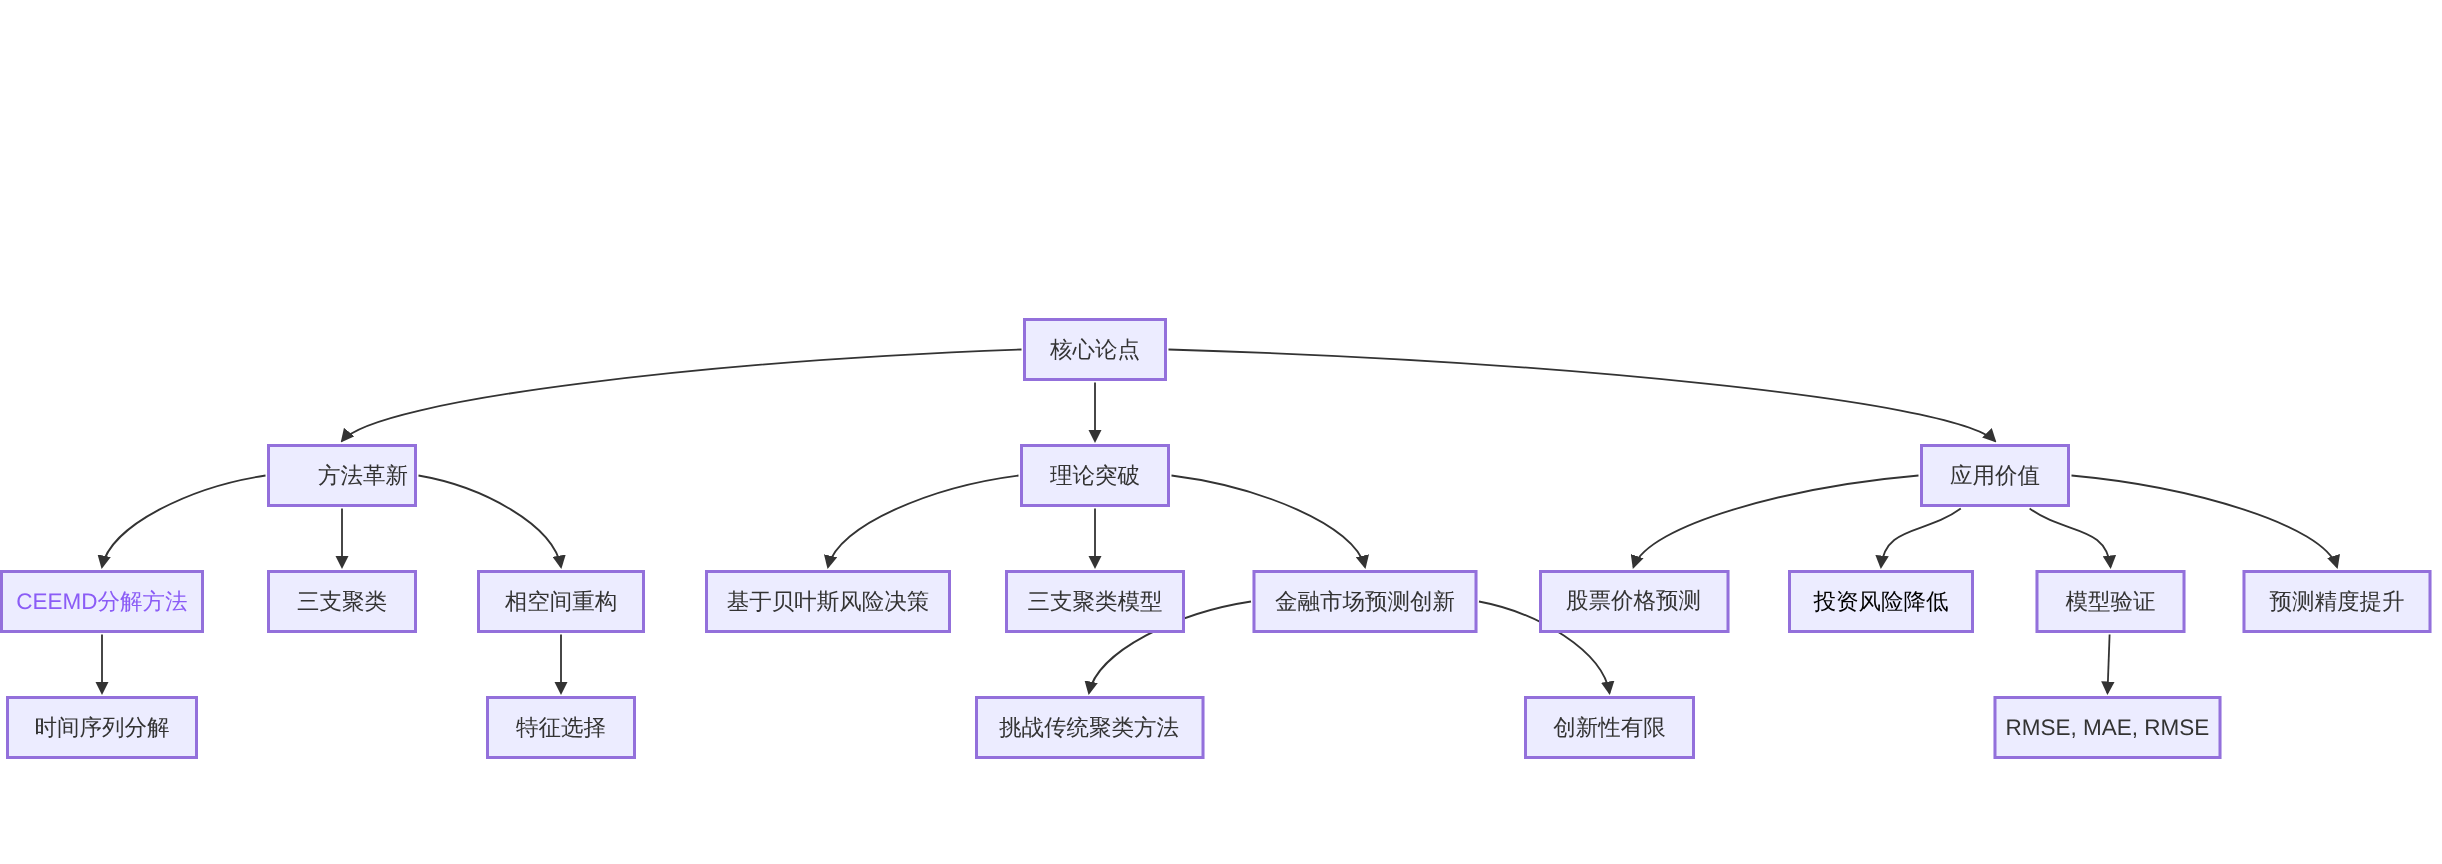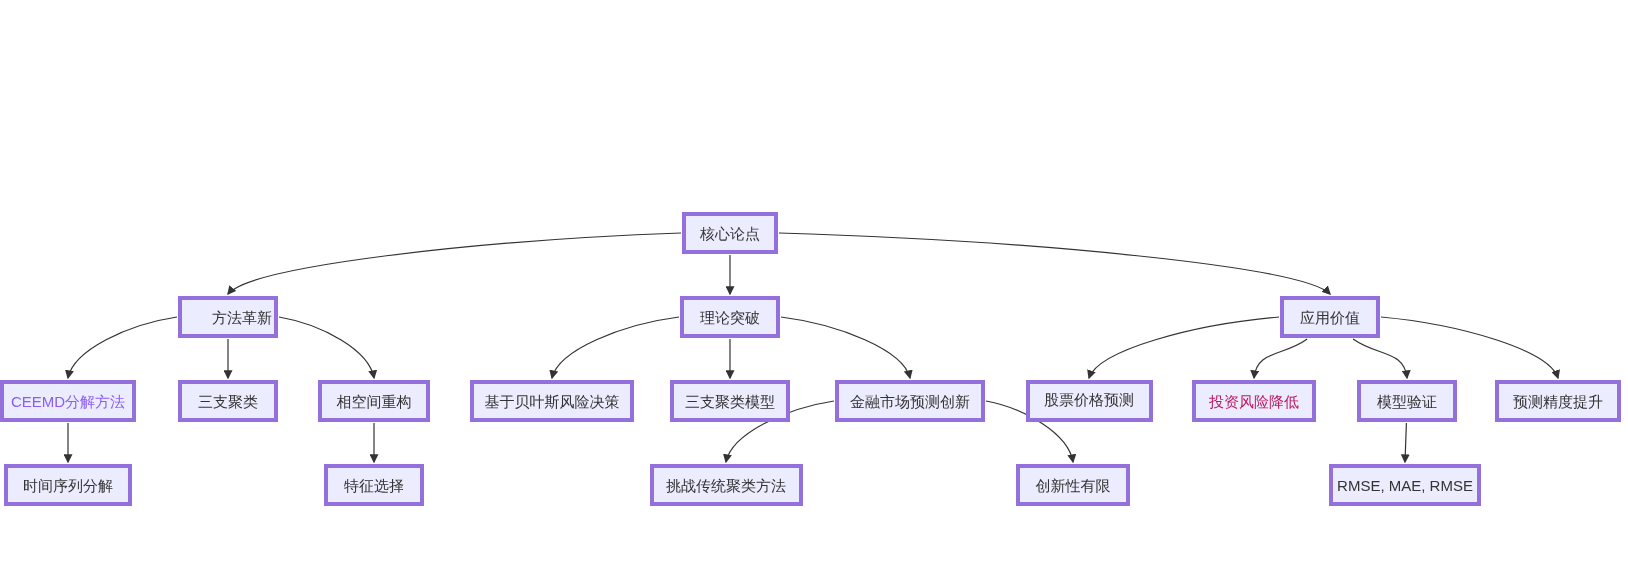--- a/index.html
+++ b/index.html
@@ -18,21 +18,21 @@
     height: 576px;
     pointer-events: none;
   }
   .node {
     position: absolute;
     display: flex;
     align-items: center;
     justify-content: center;
     box-sizing: border-box;
     background: #ECECFF;
-    border: 4px solid #4c1d95;
+    border: 2px solid #4c1d95;
     color: #333333;
     font-size: 15px;
     line-height: 1;
     white-space: nowrap;
     text-align: center;
   }
 </style>
 </head>
 <body>
 
@@ -66,21 +66,21 @@
     <div class="node" style="left: 178px; top: 296px; width: 100px; height: 42px; background: rgb(236, 236, 255); border-color: rgb(147, 112, 219); color: rgb(51, 51, 51); padding-left: 28px;">方法革新</div>
     <div class="node" style="left: 680px; top: 296px; width: 100px; height: 42px; background: rgb(236, 236, 255); border-color: rgb(147, 112, 219); color: rgb(51, 51, 51);">理论突破</div>
     <div class="node" style="left: 1280px; top: 296px; width: 100px; height: 42px; background: rgb(236, 236, 255); border-color: rgb(147, 112, 219); color: rgb(51, 51, 51);">应用价值</div>
     <div class="node" style="left: 0px; top: 380px; width: 136px; height: 42px; background: rgb(236, 236, 255); border-color: rgb(147, 112, 219); color: #8b5cf6;">CEEMD分解方法</div>
     <div class="node" style="left: 178px; top: 380px; width: 100px; height: 42px; background: rgb(236, 236, 255); border-color: rgb(147, 112, 219); color: rgb(51, 51, 51);">三支聚类</div>
     <div class="node" style="left: 318px; top: 380px; width: 112px; height: 42px; background: rgb(236, 236, 255); border-color: rgb(147, 112, 219); color: rgb(51, 51, 51);">相空间重构</div>
     <div class="node" style="left: 470px; top: 380px; width: 164px; height: 42px; background: rgb(236, 236, 255); border-color: rgb(147, 112, 219); color: rgb(51, 51, 51);">基于贝叶斯风险决策</div>
     <div class="node" style="left: 670px; top: 380px; width: 120px; height: 42px; background: rgb(236, 236, 255); border-color: rgb(147, 112, 219); color: rgb(51, 51, 51);">三支聚类模型</div>
     <div class="node" style="left: 835px; top: 380px; width: 150px; height: 42px; background: rgb(236, 236, 255); border-color: rgb(147, 112, 219); color: rgb(51, 51, 51);">金融市场预测创新</div>
     <div class="node" style="left: 1025.5px; top: 380px; width: 127px; height: 42px; background: rgb(236, 236, 255); border-color: rgb(147, 112, 219); color: rgb(51, 51, 51); font-family: Liberation Mono, monospace;">股票价格预测</div>
-    <div class="node" style="left: 1192px; top: 380px; width: 124px; height: 42px; background: rgb(236, 236, 255); border-color: rgb(147, 112, 219); color: #be185d;">投资风险降低</div>
+    <div class="node" style="left: 1192px; top: 380px; width: 124px; height: 42px; background: rgb(236, 236, 255); border-color: rgb(147, 112, 219); color: #000000;">投资风险降低</div>
     <div class="node" style="left: 1357px; top: 380px; width: 100px; height: 42px; background: rgb(236, 236, 255); border-color: rgb(147, 112, 219); color: rgb(51, 51, 51);">模型验证</div>
     <div class="node" style="left: 1495px; top: 380px; width: 126px; height: 42px; background: rgb(236, 236, 255); border-color: rgb(147, 112, 219); color: rgb(51, 51, 51);">预测精度提升</div>
     <div class="node" style="left: 4px; top: 464px; width: 128px; height: 42px; background: rgb(236, 236, 255); border-color: rgb(147, 112, 219); color: rgb(51, 51, 51);">时间序列分解</div>
     <div class="node" style="left: 324px; top: 464px; width: 100px; height: 42px; background: rgb(236, 236, 255); border-color: rgb(147, 112, 219); color: rgb(51, 51, 51);">特征选择</div>
     <div class="node" style="left: 649.5px; top: 464px; width: 153px; height: 42px; background: rgb(236, 236, 255); border-color: rgb(147, 112, 219); color: rgb(51, 51, 51);">挑战传统聚类方法</div>
     <div class="node" style="left: 1016px; top: 464px; width: 114px; height: 42px; background: rgb(236, 236, 255); border-color: rgb(147, 112, 219); color: rgb(51, 51, 51);">创新性有限</div>
     <div class="node" style="left: 1329px; top: 464px; width: 152px; height: 42px; background: rgb(236, 236, 255); border-color: rgb(147, 112, 219); color: rgb(51, 51, 51);">RMSE, MAE, RMSE</div>
   </div>
 
 </body></html>

